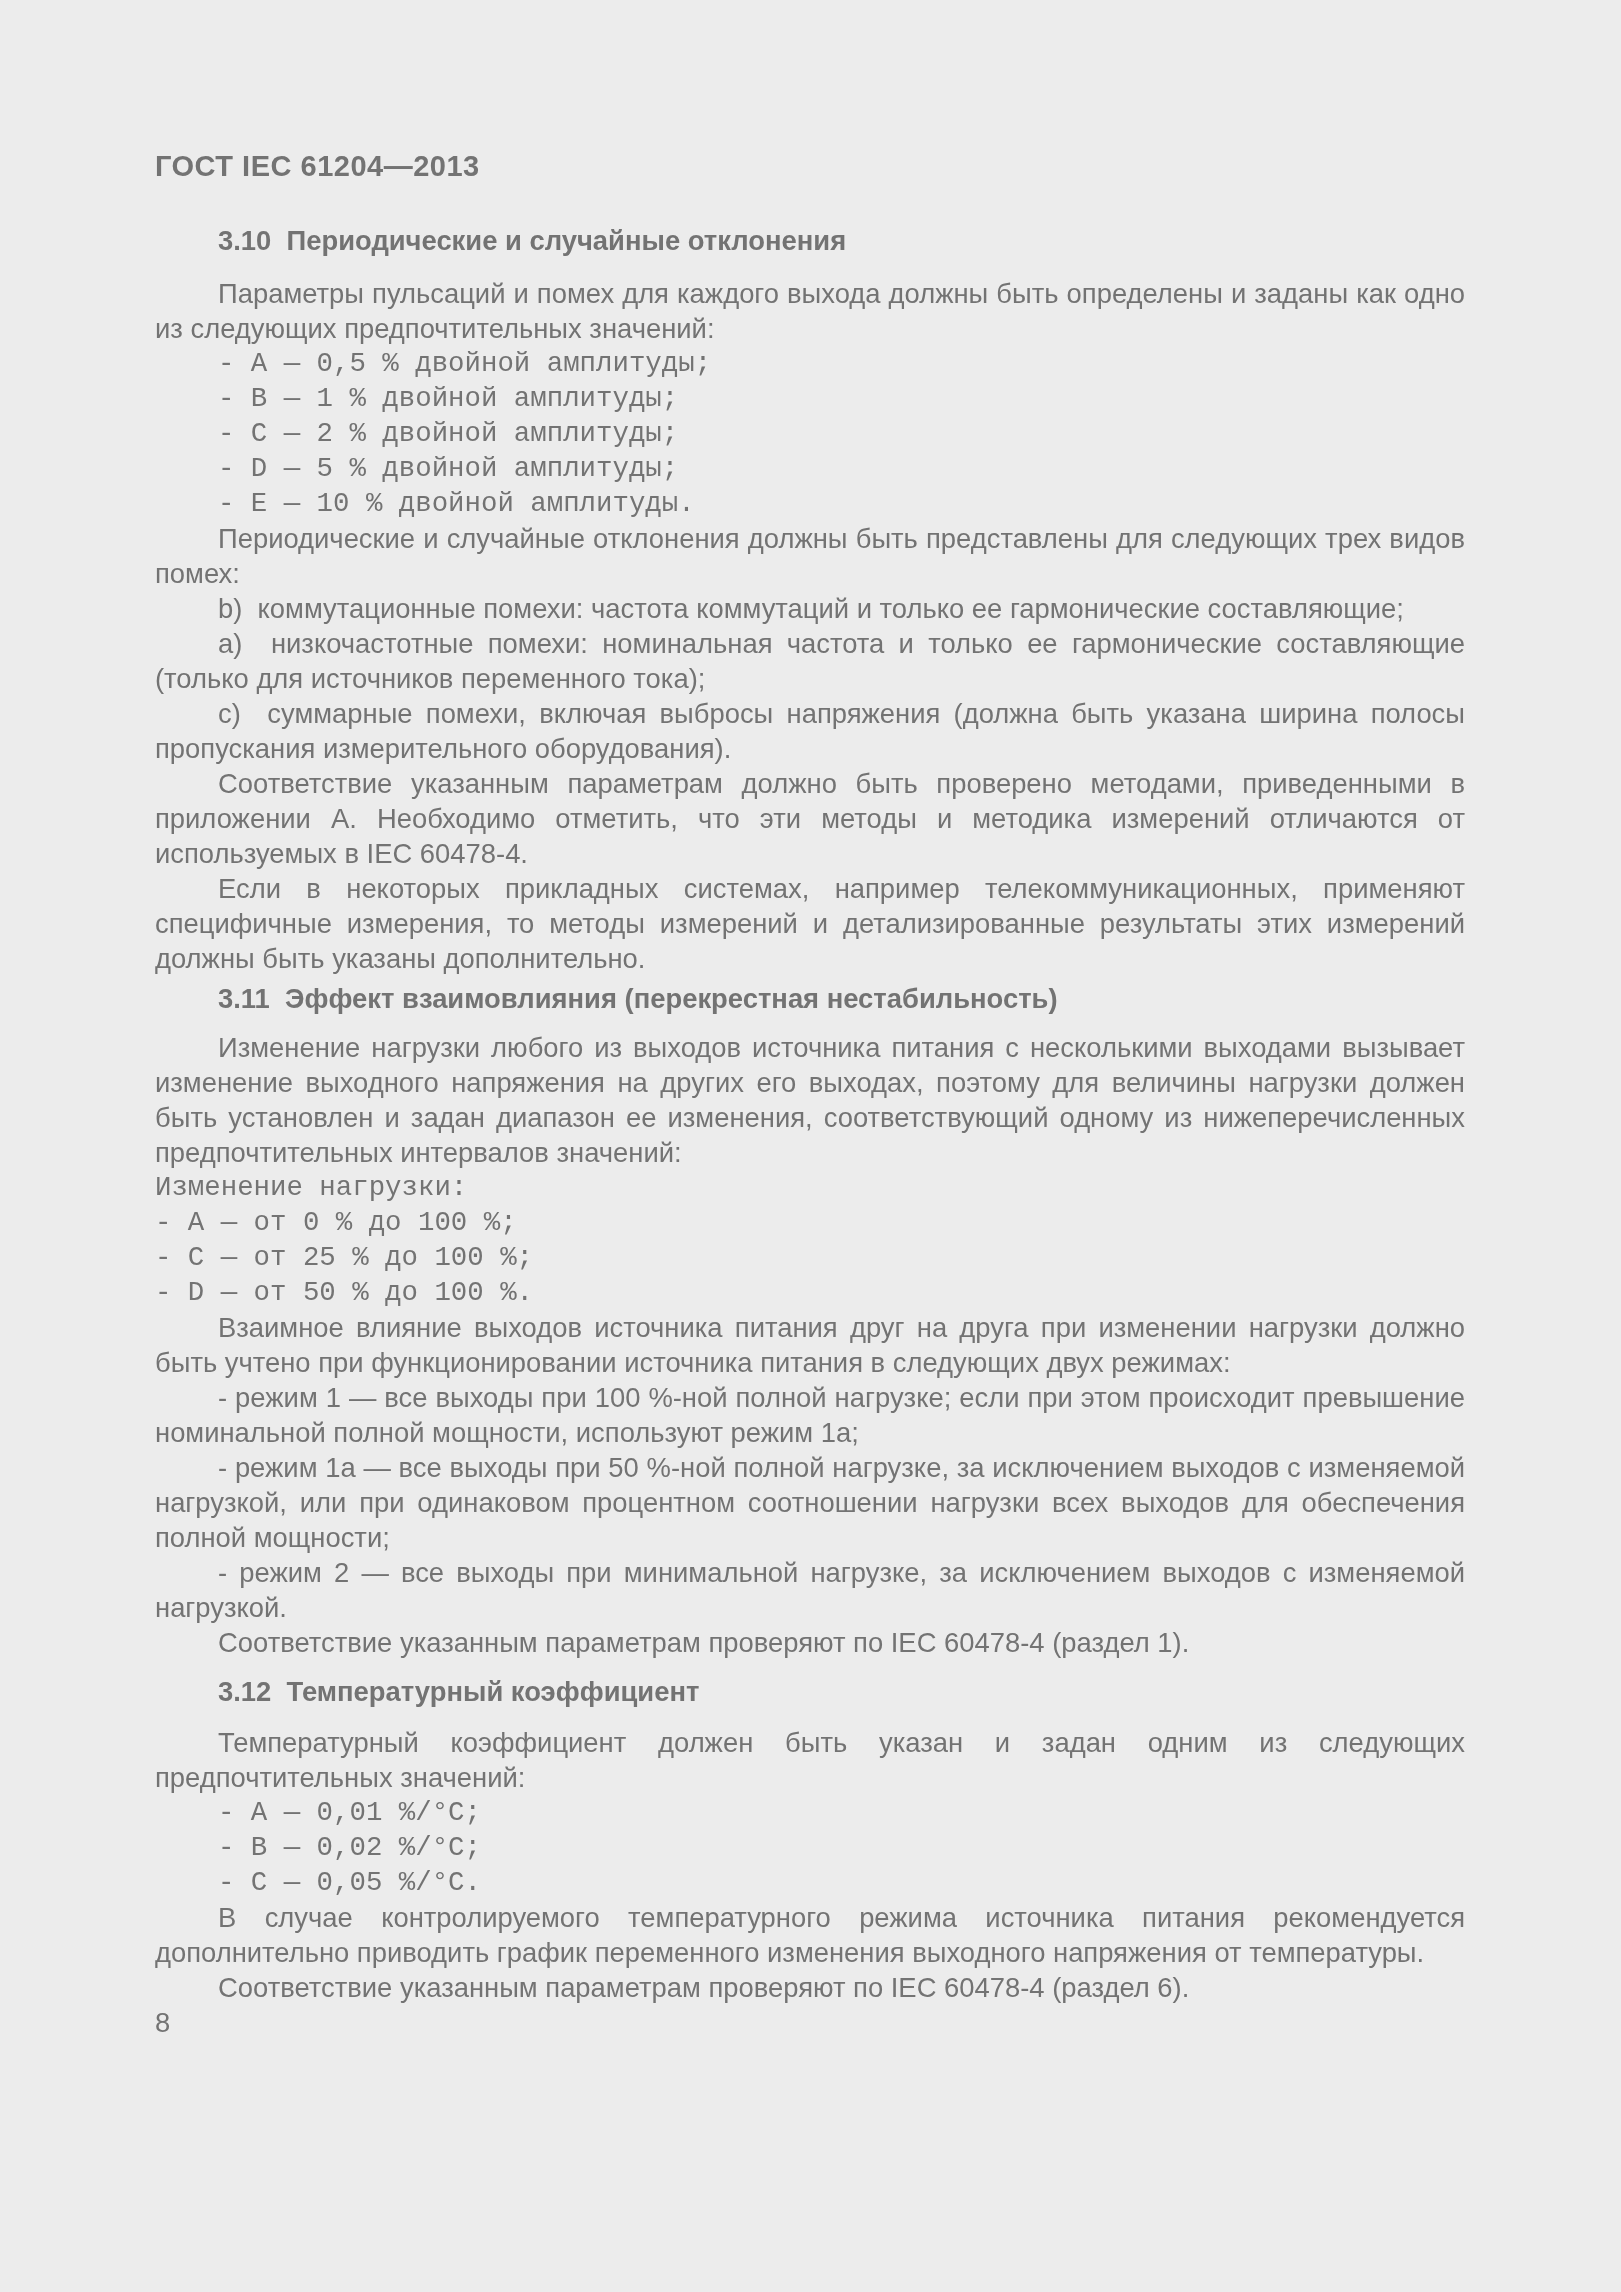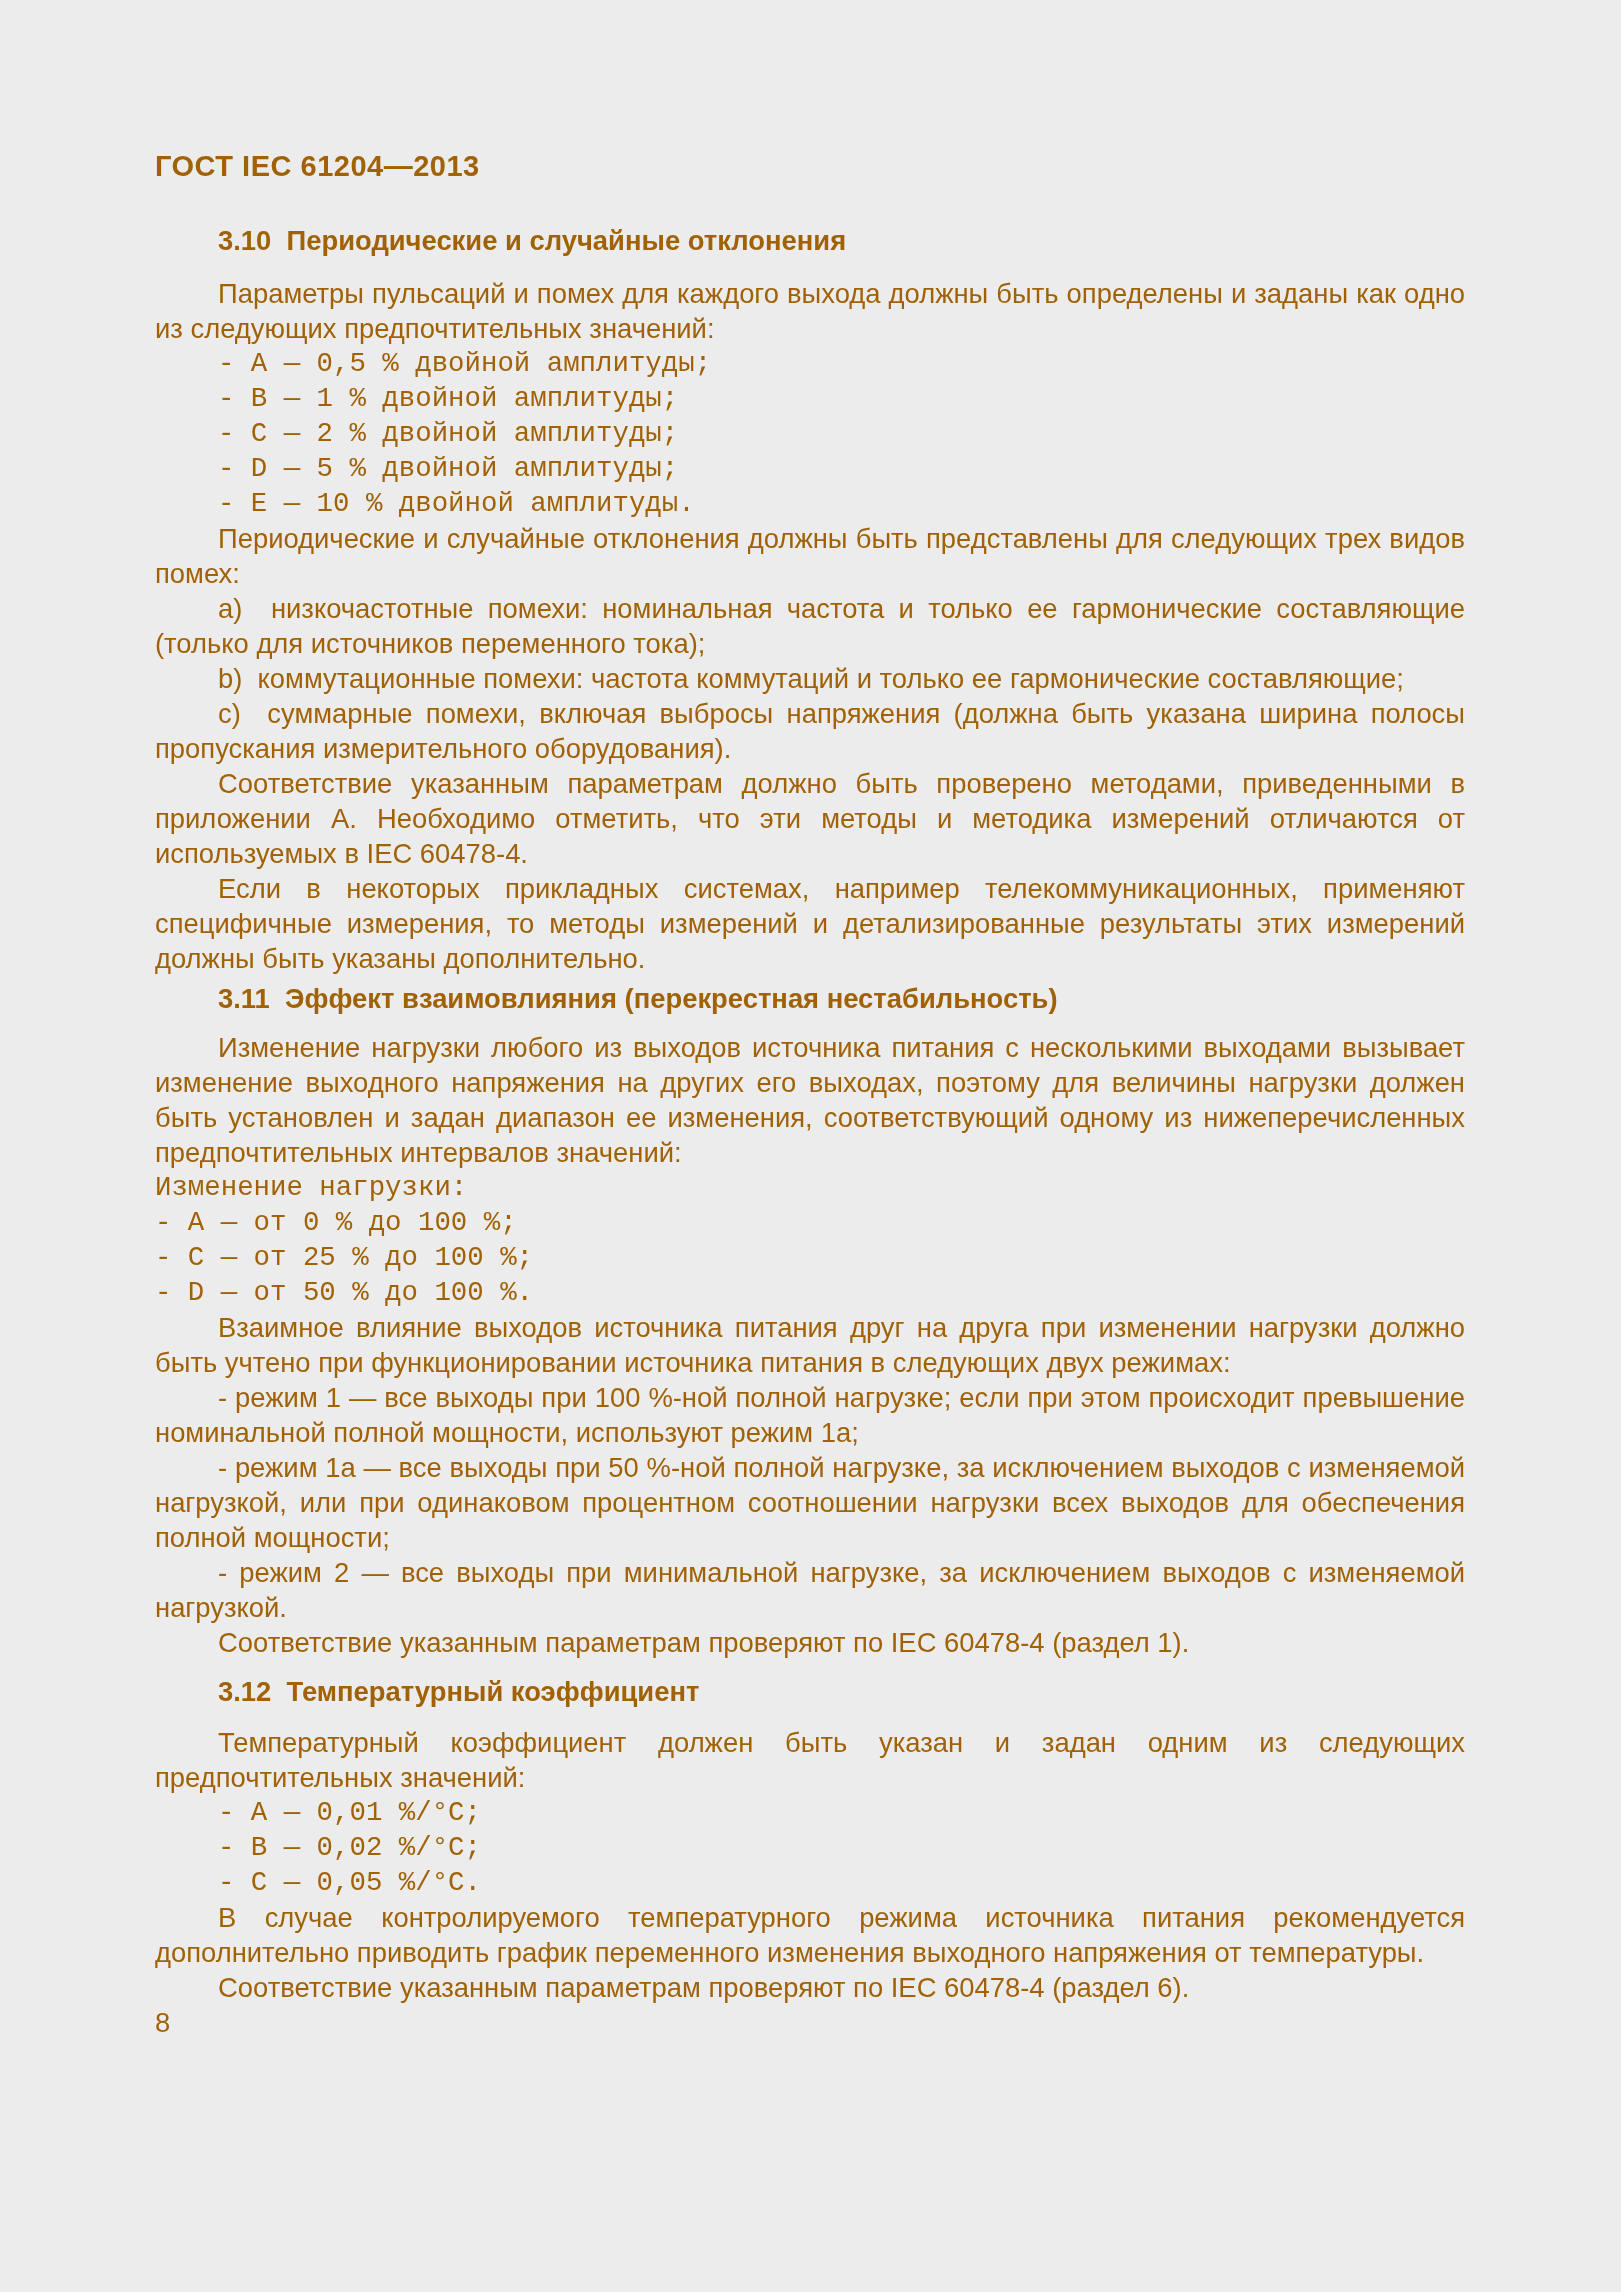--- a/index.html
+++ b/index.html
@@ -4,21 +4,21 @@
 <style>
   html, body { margin: 0; padding: 0; background: #e4e4e4; }
   .page {
     position: relative;
     width: 1621px;
     height: 2293px;
     background: #ececec;
     font-family: "Liberation Sans", sans-serif;
     font-size: 27.4px;
     line-height: 35px;
-    color: #a16207;
+    color: #737373;
     overflow: hidden;
   }
   .content {
     position: absolute;
     left: 155px;
     top: 149px;
     width: 1310px;
   }
   .doc-header {
     font-weight: bold;
@@ -63,22 +63,22 @@
     <div class="doc-header">ГОСТ IEC 61204—2013</div>
 
     <h2 class="h-310">3.10&nbsp; Периодические и случайные отклонения</h2>
     <p>Параметры пульсаций и помех для каждого выхода должны быть определены и заданы как одно из следующих предпочтительных значений:</p>
     <p class="line">- A — 0,5 % двойной амплитуды;</p>
     <p class="line">- B — 1 % двойной амплитуды;</p>
     <p class="line">- C — 2 % двойной амплитуды;</p>
     <p class="line">- D — 5 % двойной амплитуды;</p>
     <p class="line">- E — 10 % двойной амплитуды.</p>
     <p>Периодические и случайные отклонения должны быть представлены для следующих трех видов помех:</p>
+    <p>b)&nbsp; коммутационные помехи: частота коммутаций и только ее гармонические составляющие;</p>
     <p>a)&nbsp; низкочастотные помехи: номинальная частота и только ее гармонические составляющие (только для источников переменного тока);</p>
-    <p>b)&nbsp; коммутационные помехи: частота коммутаций и только ее гармонические составляющие;</p>
     <p>c)&nbsp; суммарные помехи, включая выбросы напряжения (должна быть указана ширина полосы пропускания измерительного оборудования).</p>
     <p>Соответствие указанным параметрам должно быть проверено методами, приведенными в приложении А. Необходимо отметить, что эти методы и методика измерений отличаются от используемых в IEC 60478-4.</p>
     <p>Если в некоторых прикладных системах, например телекоммуникационных, применяют специфичные измерения, то методы измерений и детализированные результаты этих измерений должны быть указаны дополнительно.</p>
 
     <h2 class="h-311">3.11&nbsp; Эффект взаимовлияния (перекрестная нестабильность)</h2>
     <p>Изменение нагрузки любого из выходов источника питания с несколькими выходами вызывает изменение выходного напряжения на других его выходах, поэтому для величины нагрузки должен быть установлен и задан диапазон ее изменения, соответствующий одному из нижеперечисленных предпочтительных интервалов значений:</p>
     <div class="columns">
       <div class="col-right">
         <p class="line">Изменение нагрузки:</p>
         <p class="line">- A — от 0 % до 100 %;</p>

